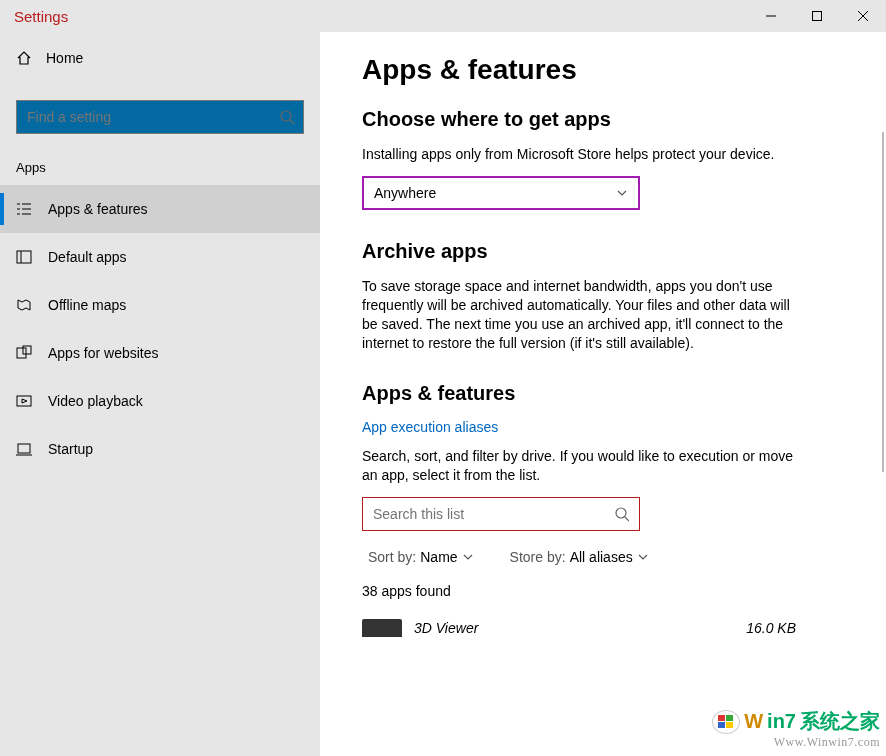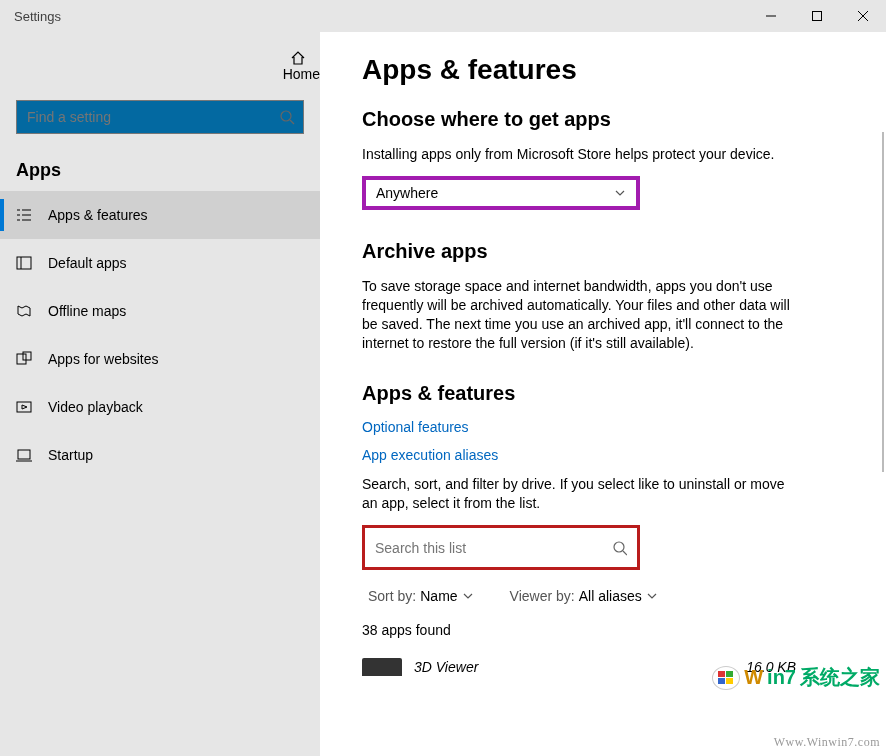--- a/index.html
+++ b/index.html
@@ -1,61 +1,61 @@
 <!DOCTYPE html>
 <html><head>
 <meta charset="utf-8">
 <style>
 * { margin: 0; padding: 0; box-sizing: border-box; font-family: "Segoe UI", Arial, sans-serif; }
 body { width: 886px; height: 756px; background: #fff; overflow: hidden; position: relative; }
 .titlebar { height: 32px; display: flex; align-items: center; background: #e6e6e6; }
-.titlebar-title { padding-left: 14px; font-size: 13px; color: #404040; }
+.titlebar-title { padding-left: 14px; font-size: 15px; color: #b91c1c; }
 .titlebar-controls { margin-left: auto; display: flex; }
 .titlebar-btn { width: 46px; height: 32px; display: flex; align-items: center; justify-content: center; }
 .titlebar-btn svg { display: block; }
 .container { display: flex; height: calc(756px - 32px); }
 .sidebar { width: 320px; background: #e6e6e6; padding-top: 18px; }
-.nav-home { display: flex; align-items: flex-end; height: 40px; padding-left: 16px; font-size: 14px; flex-direction: column; }
+.nav-home { display: flex; align-items: flex-start; height: 40px; padding-left: 16px; font-size: 14px; }
 .nav-home svg { margin-right: 14px; }
 .search-wrap { padding: 10px 16px 0 16px; }
 .search-box { position: relative; border: 1px solid #777; background: #0369a1; height: 34px; display: flex; align-items: center; padding: 0 34px 0 10px; font-size: 14px; color: #666; }
 .search-box input { border: none; outline: none; background: transparent; width: 100%; font-size: 14px; }
 .search-box .icon-search { position: absolute; right: 8px; top: 8px; }
-.section-label { padding: 26px 0 10px 16px; font-size: 18px; font-weight: 700; }
+.section-label { padding: 26px 0 10px 16px; font-size: 13px; font-weight: 400; }
 .nav-item { display: flex; align-items: center; height: 48px; padding-left: 16px; font-size: 14px; position: relative; }
 .nav-item svg { margin-right: 16px; flex-shrink: 0; }
 .nav-item.active { background: #d0d0d0; }
 .nav-item.active::before { content: ""; position: absolute; left: 0; top: 8px; bottom: 8px; width: 4px; background: #0078d4; }
 .content { flex: 1; padding: 22px 40px 0 42px; overflow-y: auto; position: relative; }
 .content h1 { font-size: 28px; font-weight: 600; margin-bottom: 22px; }
 .content h2 { font-size: 20px; font-weight: 600; margin-bottom: 14px; margin-top: 2px; }
 .content h2.sub { margin-top: 30px; }
 .desc { font-size: 14px; line-height: 1.35; max-width: 440px; margin-bottom: 12px; }
 .desc.tight { margin-bottom: 14px; }
-.dropdown { width: 278px; height: 34px; border: 4px solid #a21caf; display: flex; align-items: center; padding: 0 10px; font-size: 14px; justify-content: space-between; margin-bottom: 6px; }
+.dropdown { width: 278px; height: 34px; border: 2px solid #a21caf; display: flex; align-items: center; padding: 0 10px; font-size: 14px; justify-content: space-between; margin-bottom: 6px; }
 .toggle-row { display: flex; align-items: center; gap: 12px; margin-top: 4px; margin-bottom: 8px; }
 .toggle { width: 44px; height: 20px; border-radius: 10px; background: #333; position: relative; }
 .toggle::after { content: ""; position: absolute; right: 3px; top: 3px; width: 14px; height: 14px; border-radius: 50%; background: #fff; }
 .link { color: #0067c0; font-size: 14px; margin-bottom: 12px; display: block; }
-.searchlist { width: 278px; height: 45px; border: 3px solid #b91c1c; display: flex; align-items: center; padding: 0 10px; font-size: 14px; color: #666; justify-content: space-between; margin-top: 12px; margin-bottom: 18px; position: relative; }
+.searchlist { width: 278px; height: 34px; border: 1px solid #b91c1c; display: flex; align-items: center; padding: 0 10px; font-size: 14px; color: #666; justify-content: space-between; margin-top: 12px; margin-bottom: 18px; position: relative; }
 .searchlist input { border: none; outline: none; background: transparent; width: 100%; font-size: 14px; }
 .sort-row { display: flex; gap: 36px; font-size: 14px; margin-bottom: 18px; padding-left: 6px; }
 .sort-item { display: flex; align-items: center; gap: 4px; }
 .muted { color: #555; }
 .apps-found { font-size: 14px; margin-bottom: 20px; }
 .app-row { display: flex; align-items: center; gap: 12px; font-style: italic; }
 .app-icon { width: 40px; height: 18px; background: #333; border-radius: 2px 2px 0 0; }
 .app-name { font-size: 14px; }
 .app-size { margin-left: auto; font-size: 14px; padding-right: 50px; }
 .watermark { position: absolute; right: 6px; bottom: 6px; text-align: right; }
 .watermark .row1 { display: flex; align-items: center; gap: 4px; justify-content: flex-end; }
 .watermark .wm-logo { width: 28px; height: 24px; border-radius: 50%; border: 1px solid #ccc; display: inline-flex; align-items: center; justify-content: center; overflow: hidden; }
 .watermark .wm-big { font-size: 20px; font-weight: 700; color: #d08a00; }
 .watermark .wm-rest { font-size: 20px; font-weight: 700; color: #0a6; }
-.watermark .wm-url { font-size: 12px; color: #999; font-family: serif; letter-spacing: 0.5px; margin-top: 44px; }
+.watermark .wm-url { font-size: 12px; color: #999; font-family: serif; letter-spacing: 0.5px; }
 .scrollbar-thumb { position: absolute; right: 2px; top: 100px; width: 2px; height: 340px; background: #bbb; }
 </style>
 </head>
 <body>
 
 <div class="titlebar">
   <span class="titlebar-title">Settings</span>
   <div class="titlebar-controls">
     <div class="titlebar-btn">
       <svg width="10" height="10">
@@ -152,41 +152,40 @@
       <span>Anywhere</span>
       <svg width="12" height="12">
           <path d="M2 4 L6 8 L10 4" fill="none" stroke="#555" stroke-width="1.2"></path>
         </svg>
     </div>
 
     <h2 class="sub">Archive apps</h2>
     <p class="desc tight">To save storage space and internet bandwidth, apps you don't use frequently will be archived automatically. Your files and other data will be saved. The next time you use an archived app, it'll connect to the internet to restore the full version (if it's still available).</p>
 
     <h2 class="sub">Apps &amp; features</h2>
-    <a class="link">Optional features</a>
     <a class="link">App execution aliases</a>
-    <p class="desc">Search, sort, and filter by drive. If you select like to uninstall or move an app, select it from the list.</p>
+    <p class="desc">Search, sort, and filter by drive. If you would like to execution or move an app, select it from the list.</p>
     <div class="searchlist">
       <input type="text" placeholder="Search this list" style="">
       <svg width="16" height="16">
           <circle cx="7" cy="7" r="5" fill="none" stroke="#666" stroke-width="1.2"></circle>
           <line x1="11" y1="11" x2="15" y2="15" stroke="#666" stroke-width="1.2"></line>
         </svg>
     </div>
 
     <div class="sort-row">
       <div class="sort-item">
         <span class="muted">Sort by:</span>
         <span>Name</span>
         <svg width="12" height="12">
             <path d="M2 4 L6 8 L10 4" fill="none" stroke="#555" stroke-width="1.2"></path>
           </svg>
       </div>
       <div class="sort-item">
-        <span class="muted">Viewer by:</span>
+        <span class="muted">Store by:</span>
         <span>All aliases</span>
         <svg width="12" height="12">
             <path d="M2 4 L6 8 L10 4" fill="none" stroke="#555" stroke-width="1.2"></path>
           </svg>
       </div>
     </div>
 
     <div class="apps-found">38 apps found</div>
 
     <div class="app-row">

